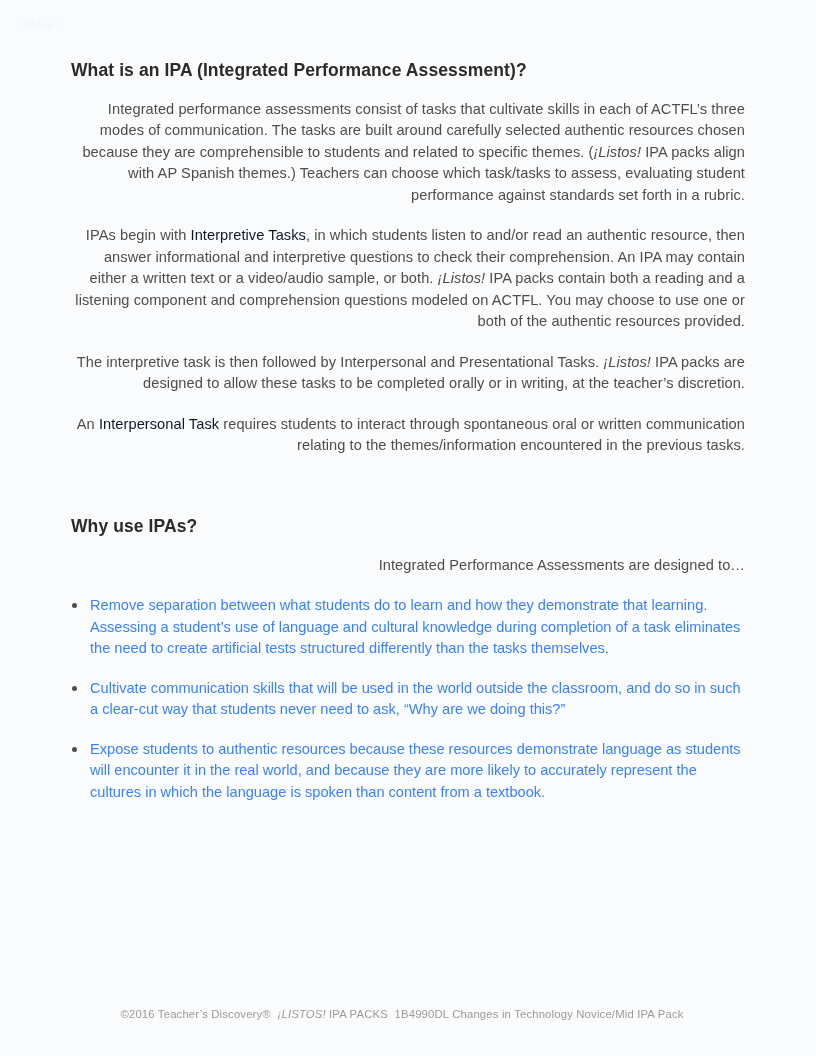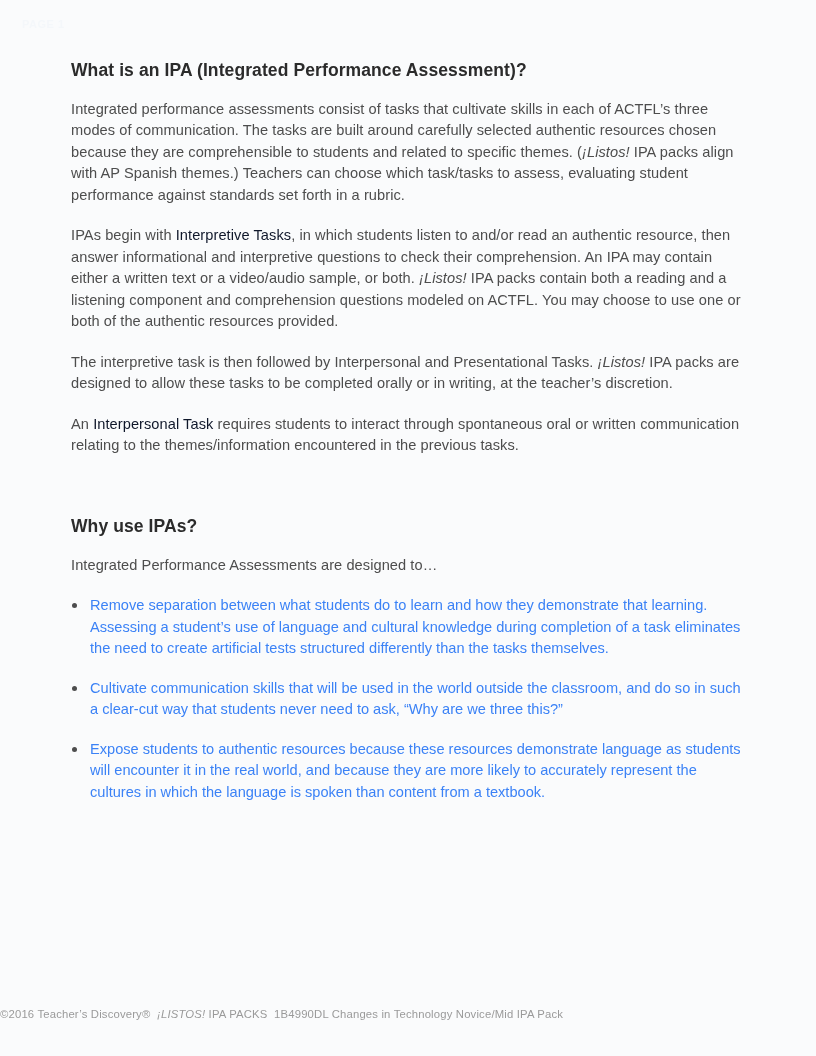--- a/index.html
+++ b/index.html
@@ -53,21 +53,21 @@
 
   h2.section-heading.second {
     margin-top: 0;
   }
 
   p.body-text {
     font-size: 14.6px;
     line-height: 21.5px;
     color: #4d4d4d;
     margin: 0 0 19px 0;
-    text-align: left;
+    text-align: right;
     letter-spacing: 0.005em;
   }
 
   p.body-text:last-child {
     margin-bottom: 0;
   }
 
   .spacer-between-sections {
     height: 40px;
   }
@@ -108,20 +108,21 @@
 
   i, .ital {
     font-style: italic;
   }
 
   .footer {
     position: absolute;
     left: 0;
     right: 0;
     top: 1008px;
+    text-align: center;
     font-size: 11.3px;
     color: #9a9a9a;
     letter-spacing: 0.015em;
   }
   .footer .ital {
     font-style: italic;
   }
 </style>
 </head>
 <body>
@@ -149,21 +150,21 @@
 
     <p class="body-text">Integrated Performance Assessments are designed to…</p>
 
     <ul class="bullet-list">
       <li>
         <span class="bullet-dot"></span>
         <span>Remove separation between what students do to learn and how they demonstrate that learning. Assessing a student’s use of language and cultural knowledge during completion of a task eliminates the need to create artificial tests structured differently than the tasks themselves.</span>
       </li>
       <li>
         <span class="bullet-dot"></span>
-        <span>Cultivate communication skills that will be used in the world outside the classroom, and do so in such a clear-cut way that students never need to ask, “Why are we three this?”</span>
+        <span>Cultivate communication skills that will be used in the world outside the classroom, and do so in such a clear-cut way that students never need to ask, “Why are we doing this?”</span>
       </li>
       <li>
         <span class="bullet-dot"></span>
         <span>Expose students to authentic resources because these resources demonstrate language as students will encounter it in the real world, and because they are more likely to accurately represent the cultures in which the language is spoken than content from a textbook.</span>
       </li>
     </ul>
 
   </div>
 
   <div class="footer">

